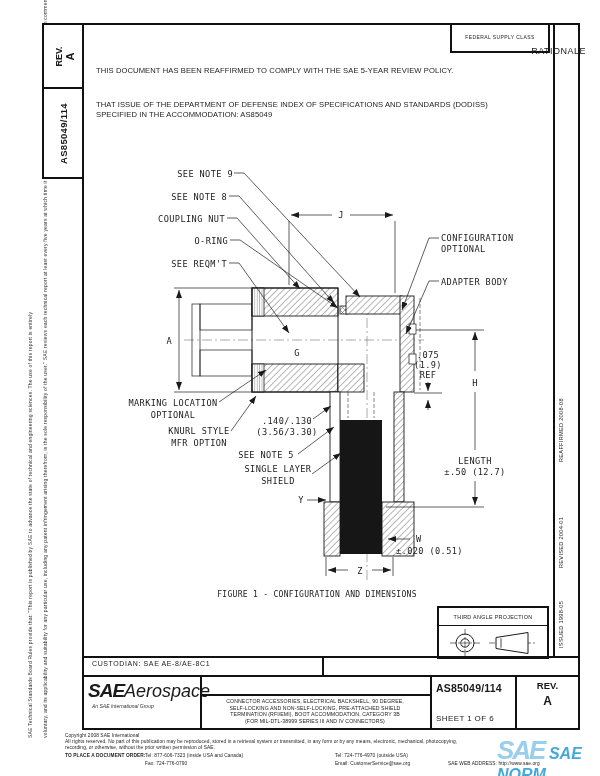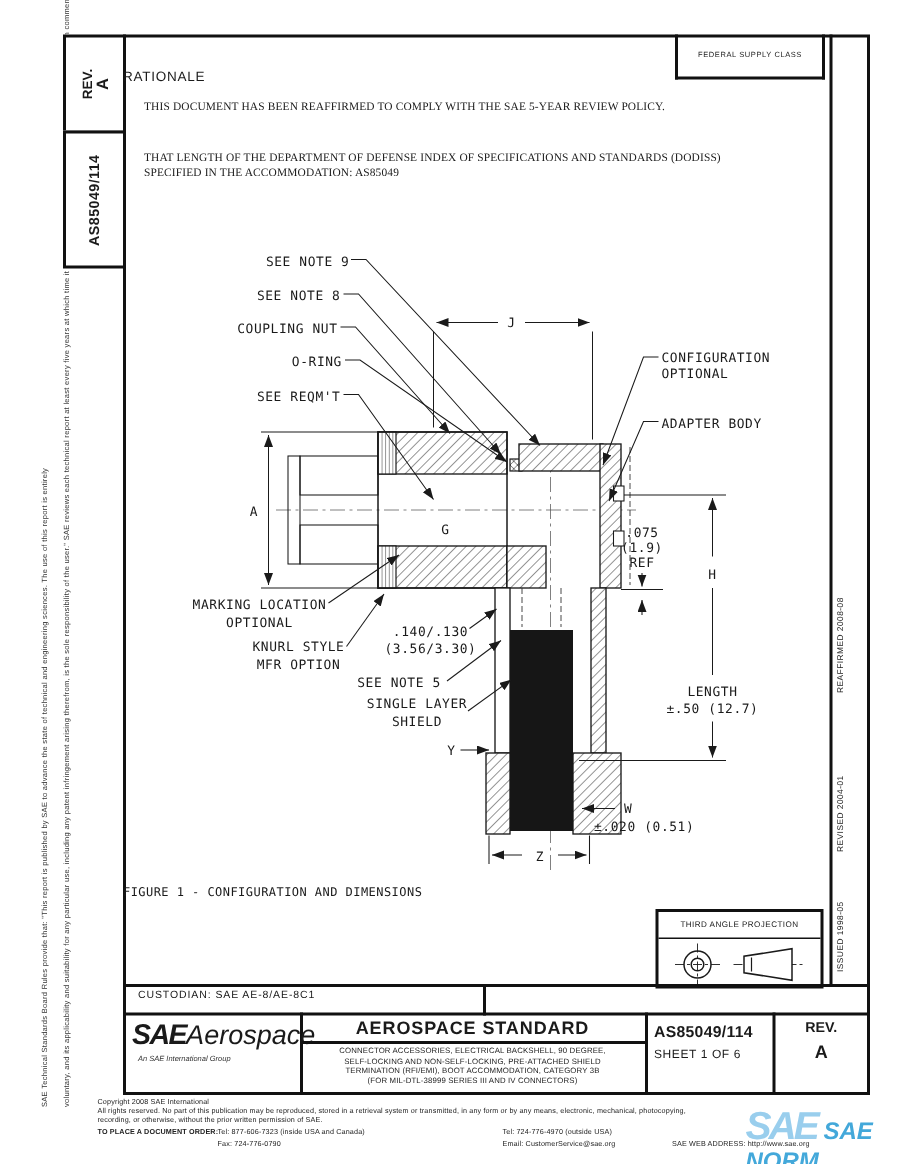--- a/index.html
+++ b/index.html
@@ -8,23 +8,23 @@
   .abs{position:absolute;}
   .hline{position:absolute;height:2px;background:#111;}
   .vline{position:absolute;width:2px;background:#111;}
   .rot{transform:rotate(-90deg);transform-origin:left top;white-space:nowrap;}
   .vsmall{font-size:5px;color:#333;letter-spacing:.2px;}
   .frame{position:absolute;left:82px;top:23px;width:498px;height:707px;border:2px solid #111;box-sizing:border-box;}
   .sidebox{position:absolute;border:2px solid #111;box-sizing:border-box;display:flex;align-items:center;justify-content:center;background:#fff;}
   .fscbox{position:absolute;left:450px;top:23px;width:100px;height:30px;border:2px solid #111;border-top:none;
           box-sizing:border-box;display:flex;align-items:center;justify-content:center;}
   .fscbox span{font-size:5px;letter-spacing:.4px;color:#222;}
-  .rationale{position:absolute;left:82px;top:46px;width:470px;text-align:left;font-size:9px;letter-spacing:.5px;}
-  .bodytext{font-size:7.6px;line-height:10px;letter-spacing:.1px;font-family:Liberation Serif, serif;}
-  .caption{position:absolute;left:82px;top:590px;width:470px;
+  .rationale{position:absolute;left:82px;top:46px;width:470px;text-align:right;font-size:9px;letter-spacing:.5px;padding-left:34px;}
+  .bodytext{font-size:7.6px;line-height:10px;letter-spacing:.1px;}
+  .caption{position:absolute;left:82px;top:590px;width:470px;text-align:center;
            font-family:"DejaVu Sans Mono",monospace;font-size:8px;letter-spacing:.3px;}
   .projbox{position:absolute;left:437px;top:606px;width:112px;height:53px;border:2px solid #111;box-sizing:border-box;}
   .projbox .plabel{height:17px;border-bottom:1.5px solid #111;display:flex;align-items:center;justify-content:center;
                    font-size:5.4px;letter-spacing:.3px;}
   .custodian{position:absolute;left:92px;top:660px;font-size:7px;letter-spacing:.6px;}
   .tb-cell{position:absolute;box-sizing:border-box;}
   .aerostd{font-size:12px;font-weight:bold;letter-spacing:.6px;text-align:center;}
   .desc{font-size:5.2px;line-height:6.6px;text-align:center;color:#222;letter-spacing:.1px;}
   .footer-small{position:absolute;font-size:4.8px;color:#222;letter-spacing:.1px;}
   .wm{position:absolute;left:497px;top:735px;opacity:.9;}
@@ -62,21 +62,21 @@
   <div class="abs rot" style="left:558px;top:568px;font-size:5.6px;letter-spacing:.3px;">REVISED 2004-01</div>
   <div class="abs rot" style="left:558px;top:648px;font-size:5.6px;letter-spacing:.3px;">ISSUED 1998-05</div>
 
   <div class="fscbox">
     <span>FEDERAL SUPPLY CLASS</span>
   </div>
 
   <div class="rationale">RATIONALE</div>
   <div class="abs bodytext" style="left:96px;top:66px;width:440px;">THIS DOCUMENT HAS BEEN REAFFIRMED TO COMPLY WITH THE SAE 5-YEAR REVIEW POLICY.</div>
   <div class="abs bodytext" style="left:96px;top:100px;width:440px;">
-    <div>THAT LENGTH OF THE DEPARTMENT OF DEFENSE INDEX OF SPECIFICATIONS AND STANDARDS (DODISS)</div>
+    <div>THAT ISSUE OF THE DEPARTMENT OF DEFENSE INDEX OF SPECIFICATIONS AND STANDARDS (DODISS)</div>
     <div>SPECIFIED IN THE ACCOMMODATION:  AS85049</div>
   </div>
 
   <svg class="abs" style="left:70px;top:155px;" width="495" height="432" viewBox="70 155 495 432">
     <defs>
       <pattern id="h45" patternUnits="userSpaceOnUse" width="4.5" height="4.5" patternTransform="rotate(45)">
         <rect width="4.5" height="4.5" fill="#fff"></rect>
         <line x1="0" y1="0" x2="0" y2="4.5" stroke="#333" stroke-width="0.7"></line>
       </pattern>
       <pattern id="x45" patternUnits="userSpaceOnUse" width="5" height="5">
@@ -249,34 +249,31 @@
   <div class="vline" style="left:430px;top:675px;height:55px;"></div>
   <div class="vline" style="left:515px;top:675px;height:55px;"></div>
 
   <div class="tb-cell" style="left:84px;top:680px;width:114px;height:48px;">
     <div style="padding-left:4px;">
       <span class="logo-sae">SAE</span><span class="logo-aero">Aerospace</span>
       <div style="font-size:5px;font-style:italic;color:#333;margin-top:1px;padding-left:4px;">An SAE International Group</div>
     </div>
   </div>
 
-  <div class="tb-cell" style="left:202px;top:678px;width:226px;">
-    <div class="aerostd">AEROSPACE STANDARD</div>
-  </div>
   <div class="hline" style="left:200px;top:694px;width:230px;height:1.5px;"></div>
   <div class="tb-cell desc" style="left:202px;top:698px;width:226px;">
     <div>CONNECTOR ACCESSORIES, ELECTRICAL BACKSHELL, 90 DEGREE,</div>
     <div>SELF-LOCKING AND NON-SELF-LOCKING, PRE-ATTACHED SHIELD</div>
     <div>TERMINATION (RFI/EMI), BOOT ACCOMMODATION, CATEGORY 3B</div>
     <div>(FOR MIL-DTL-38999 SERIES III AND IV CONNECTORS)</div>
   </div>
 
   <div class="tb-cell" style="left:436px;top:682px;width:78px;">
     <div style="font-size:10.5px;font-weight:bold;letter-spacing:.2px;">AS85049/114</div>
-    <div style="font-size:8px;margin-top:4px;letter-spacing:.4px;">SHEET 1 OF 6</div>
+    <div style="font-size:8px;margin-top:20px;letter-spacing:.4px;">SHEET 1 OF 6</div>
   </div>
 
   <div class="tb-cell" style="left:515px;top:680px;width:65px;text-align:center;">
     <div style="font-size:9.5px;font-weight:bold;">REV.</div>
     <div style="font-size:12px;font-weight:bold;margin-top:3px;">A</div>
   </div>
 
   <div class="footer-small" style="left:65px;top:733px;">Copyright 2008 SAE International</div>
   <div class="footer-small" style="left:65px;top:739px;width:500px;">All rights reserved. No part of this publication may be reproduced, stored in a retrieval system or transmitted, in any form or by any means, electronic, mechanical, photocopying,</div>
   <div class="footer-small" style="left:65px;top:745px;">recording, or otherwise, without the prior written permission of SAE.</div>

